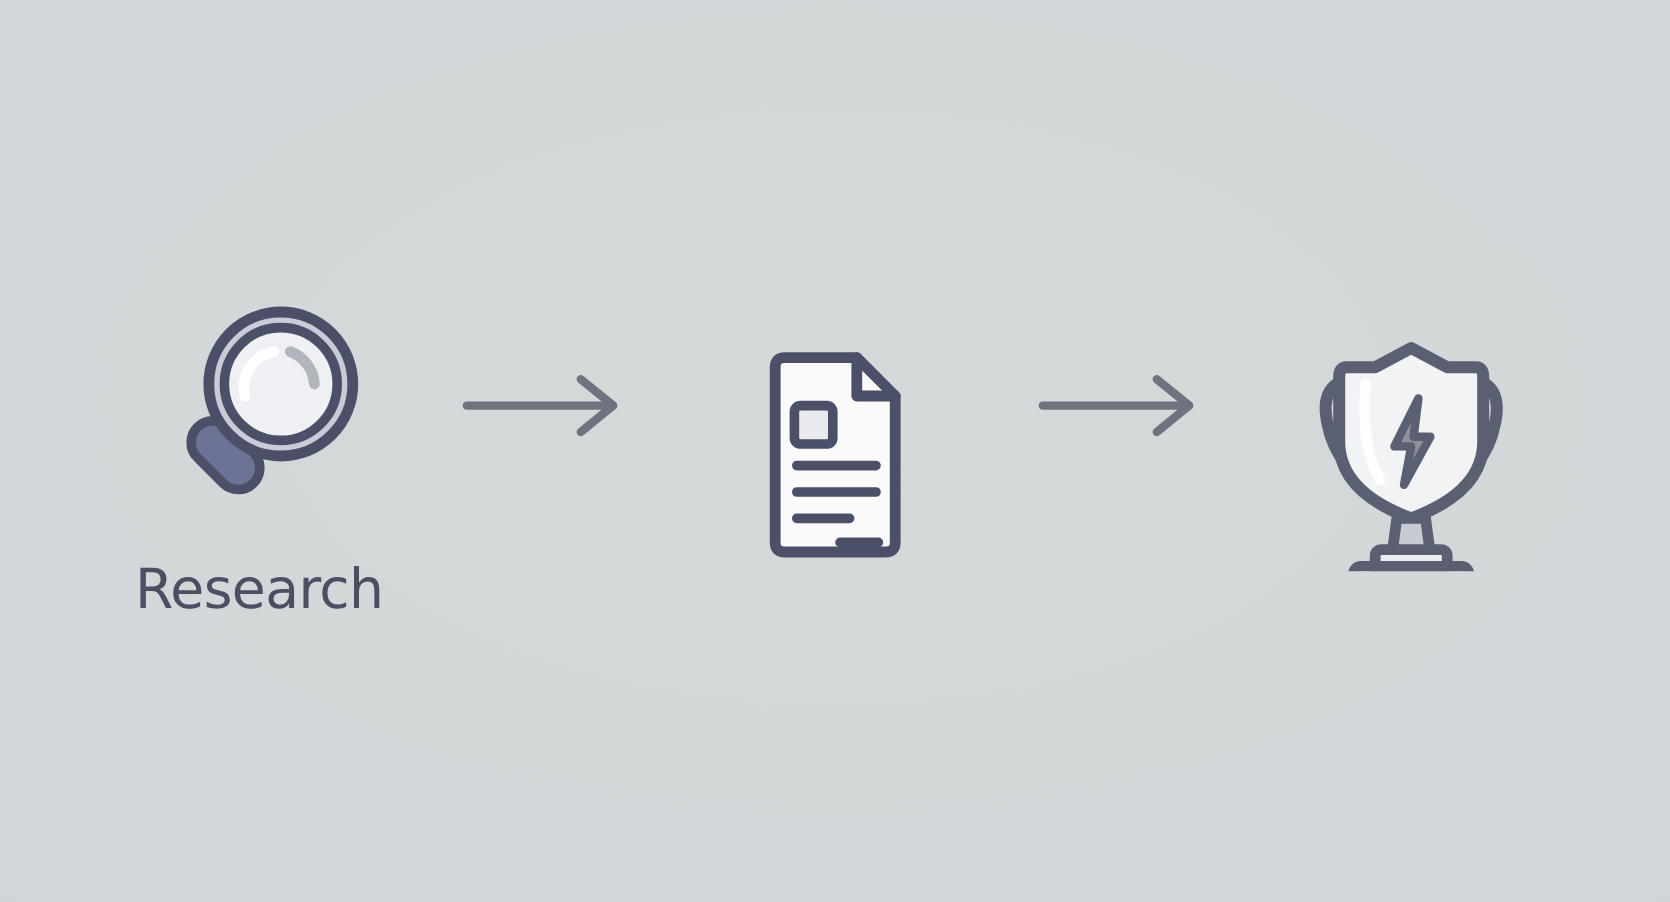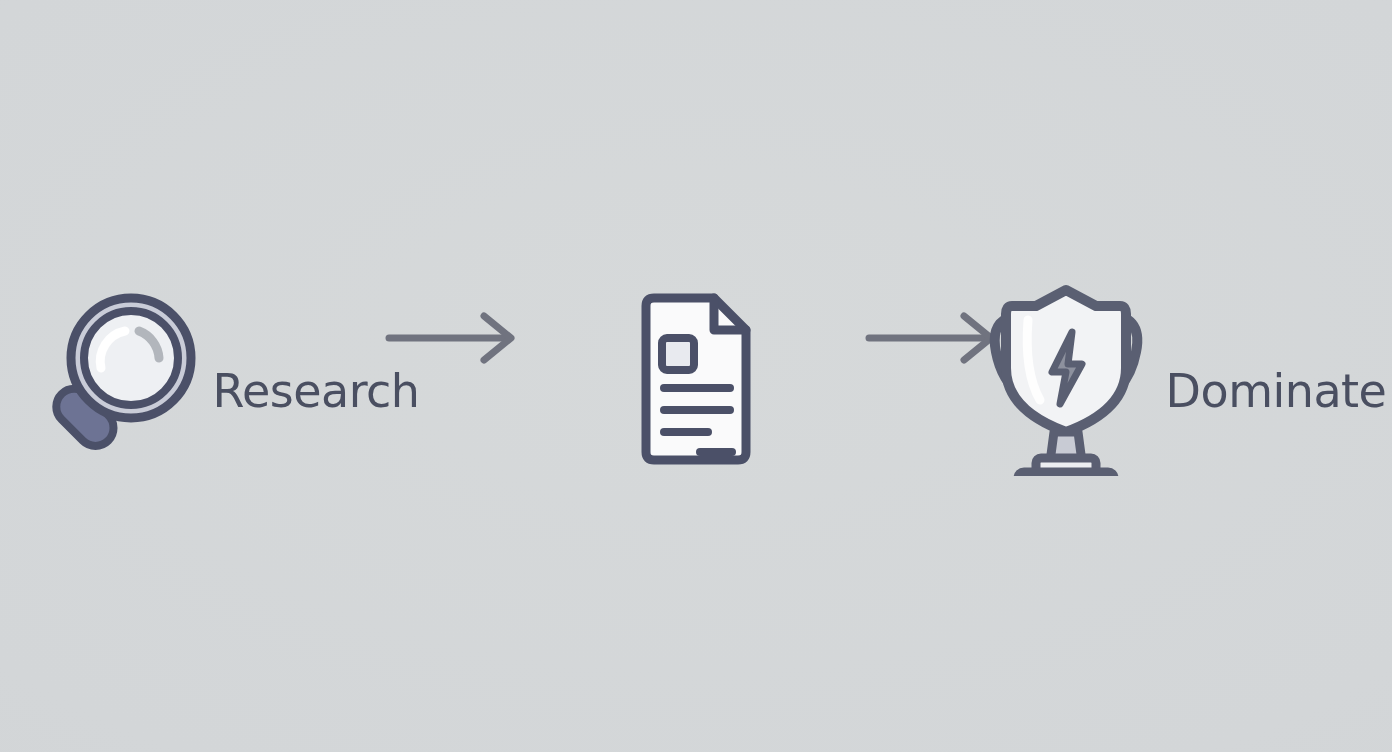--- a/index.html
+++ b/index.html
@@ -58,21 +58,21 @@
   .arrow-slot {
     width: 180px;
     height: 200px;
     display: flex;
     align-items: center;
     justify-content: center;
     margin-bottom: 76px;
   }
   .step-inner {
     display: flex;
-    flex-direction: row;
+    flex-direction: column;
     align-items: center;
   }
 </style>
 </head>
 <body>
 
 <div class="canvas">
   <div class="flow">
 
     <div class="step">
@@ -153,18 +153,17 @@
 
             <path d="M 106 56 L 86 96 L 100 96 L 94 128 L 116 88 L 102 88 Z" fill="#8d919e" stroke="#5a5f72" stroke-width="7" stroke-linejoin="round"></path>
 
             <path d="M 88 156 L 112 156 L 116 186 L 84 186 Z" fill="#c8cbd4" stroke="#5a5f72" stroke-width="9" stroke-linejoin="round"></path>
 
             <rect x="70" y="182" width="60" height="18" rx="5" ry="5" fill="#eceef1" stroke="#5a5f72" stroke-width="9"></rect>
 
             <rect x="52" y="196" width="96" height="22" rx="6" ry="6" fill="#f2f3f5" stroke="#5a5f72" stroke-width="9"></rect>
           </svg>
         </div>
-        <div class="step-label">Dominate</div>
       </div>
     </div>
 
   </div>
 </div>
 
 </body></html>

